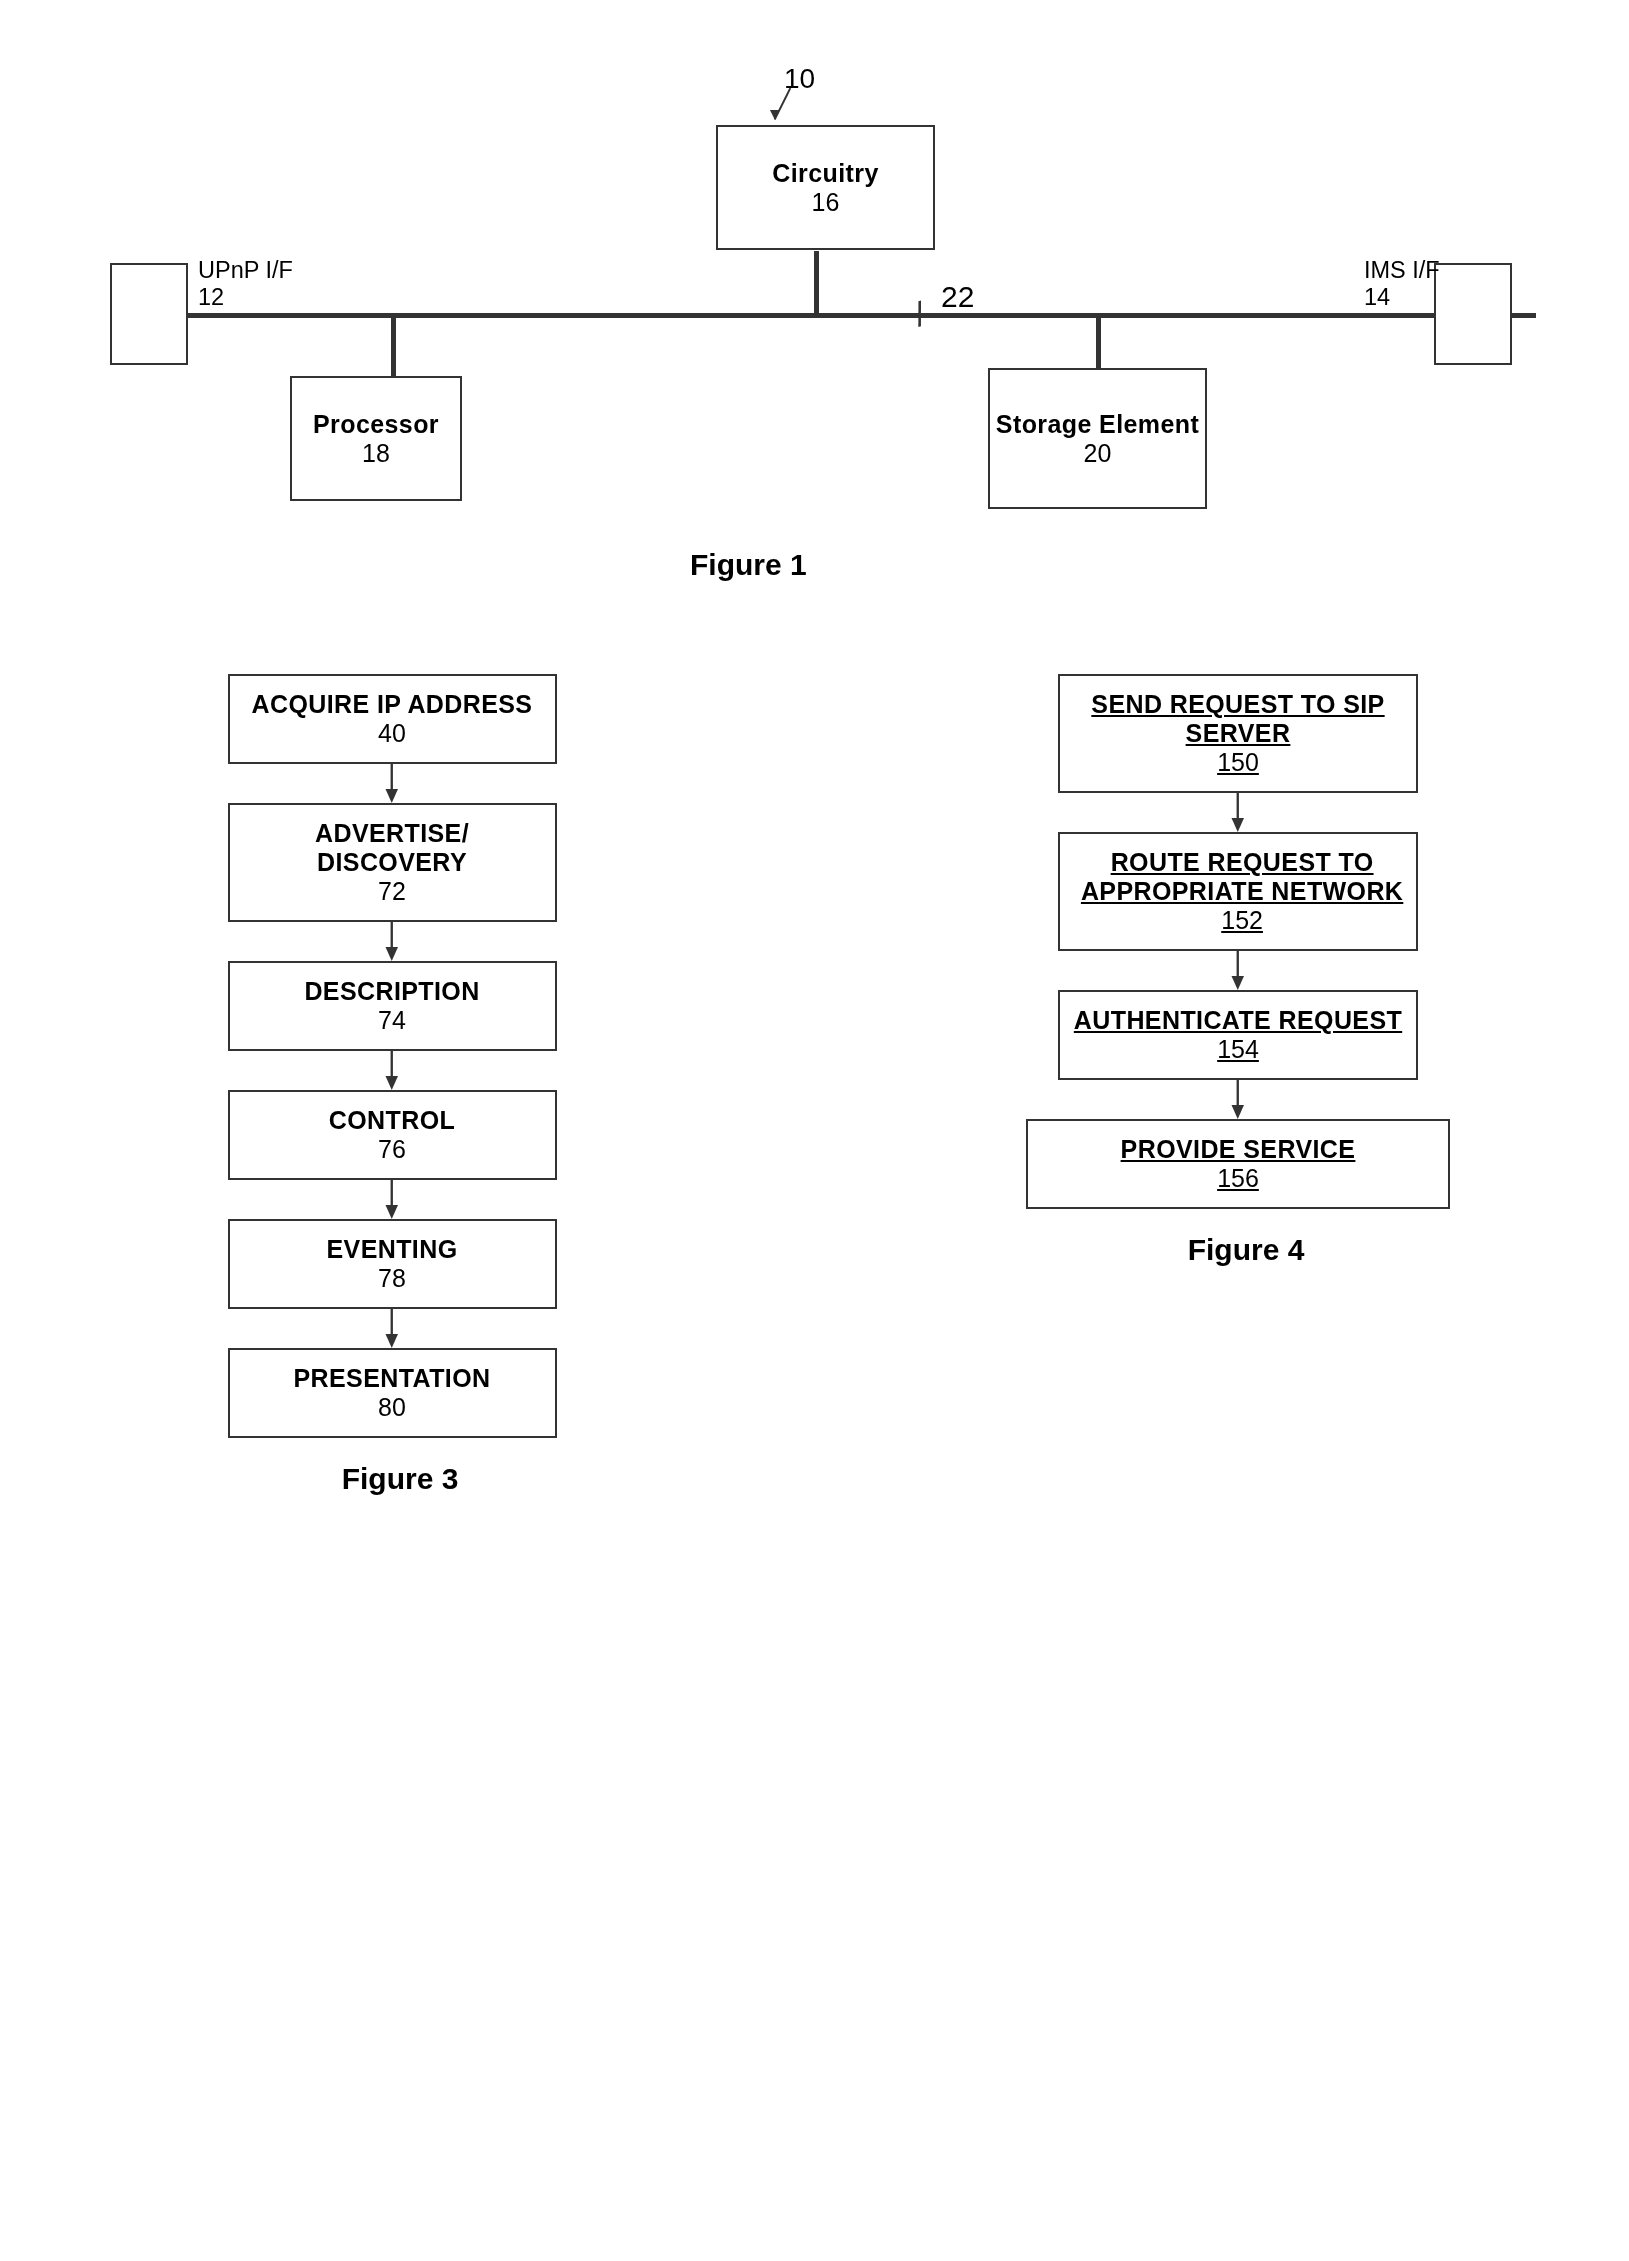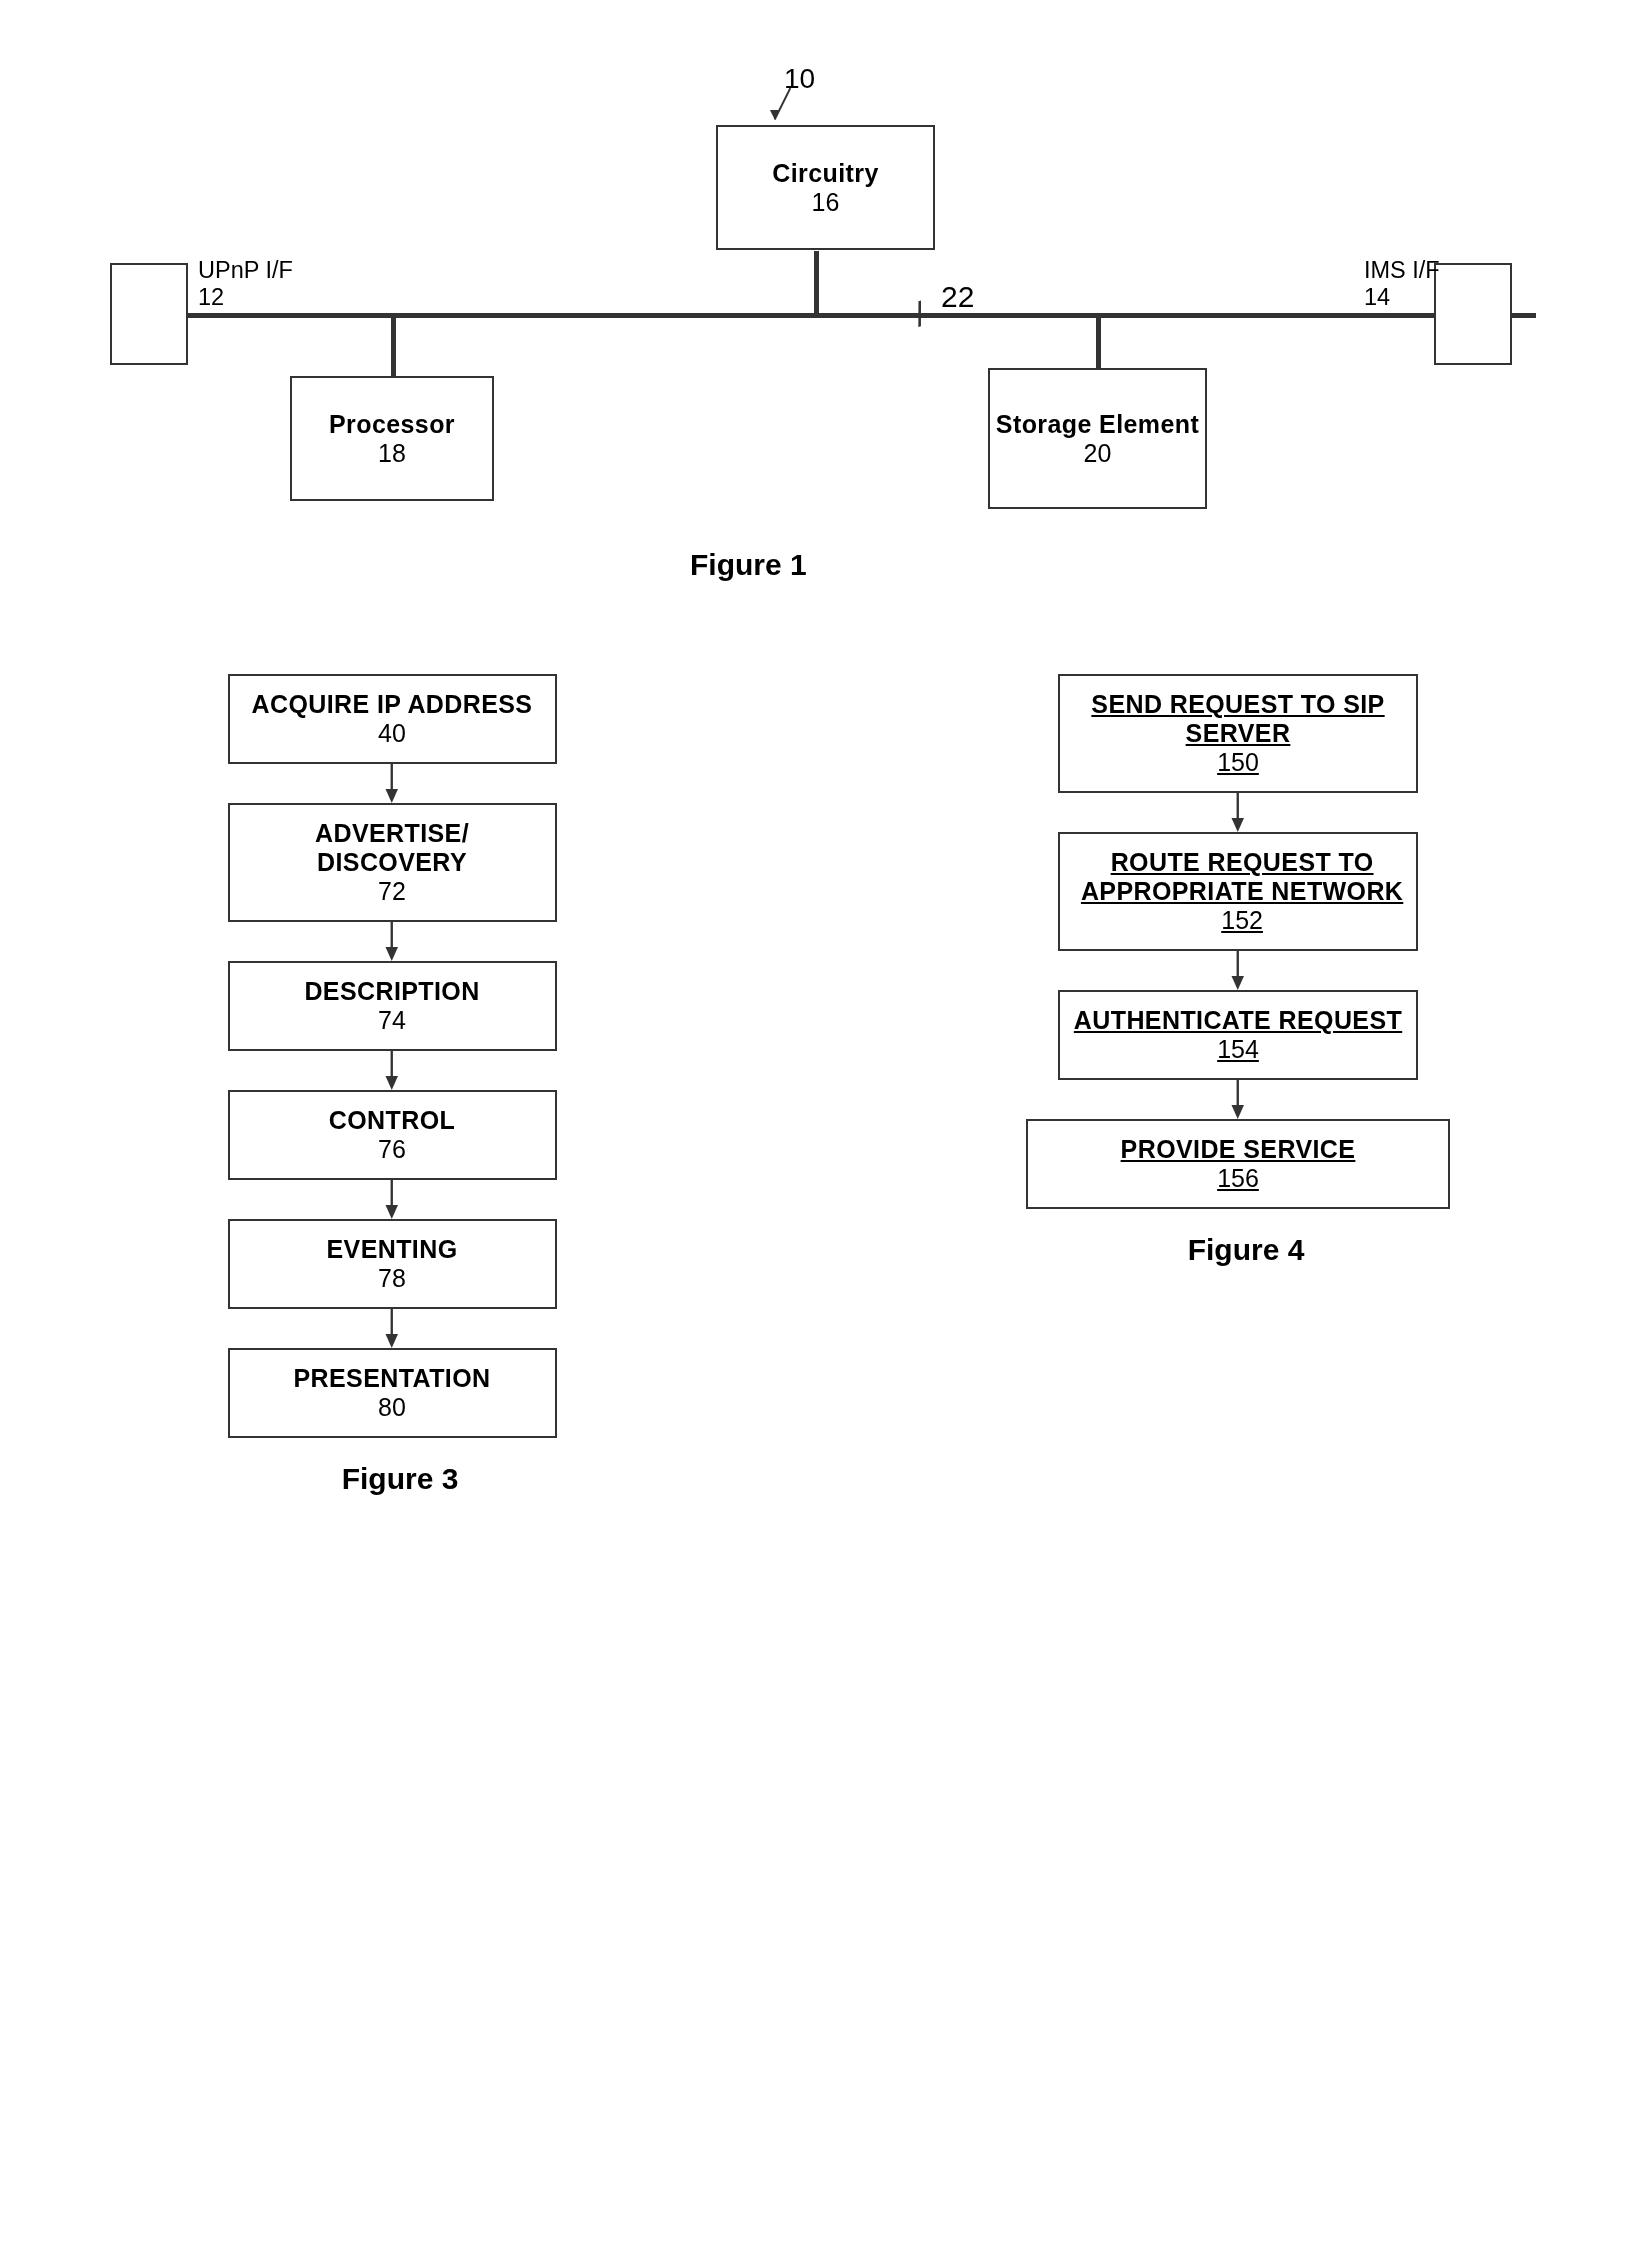--- a/index.html
+++ b/index.html
@@ -64,21 +64,21 @@
     .box-ims {
       width: 78px;
       height: 102px;
       top: 216px;
       left: 1371px;
       font-size: 23.5px;
     }
 
     
     .box-processor {
-      width: 204px;
+      width: 172px;
       height: 125px;
       top: 329px;
       left: 227px;
       font-size: 30px;
     }
 
     
     .box-storage {
       width: 219px;
       height: 141px;

